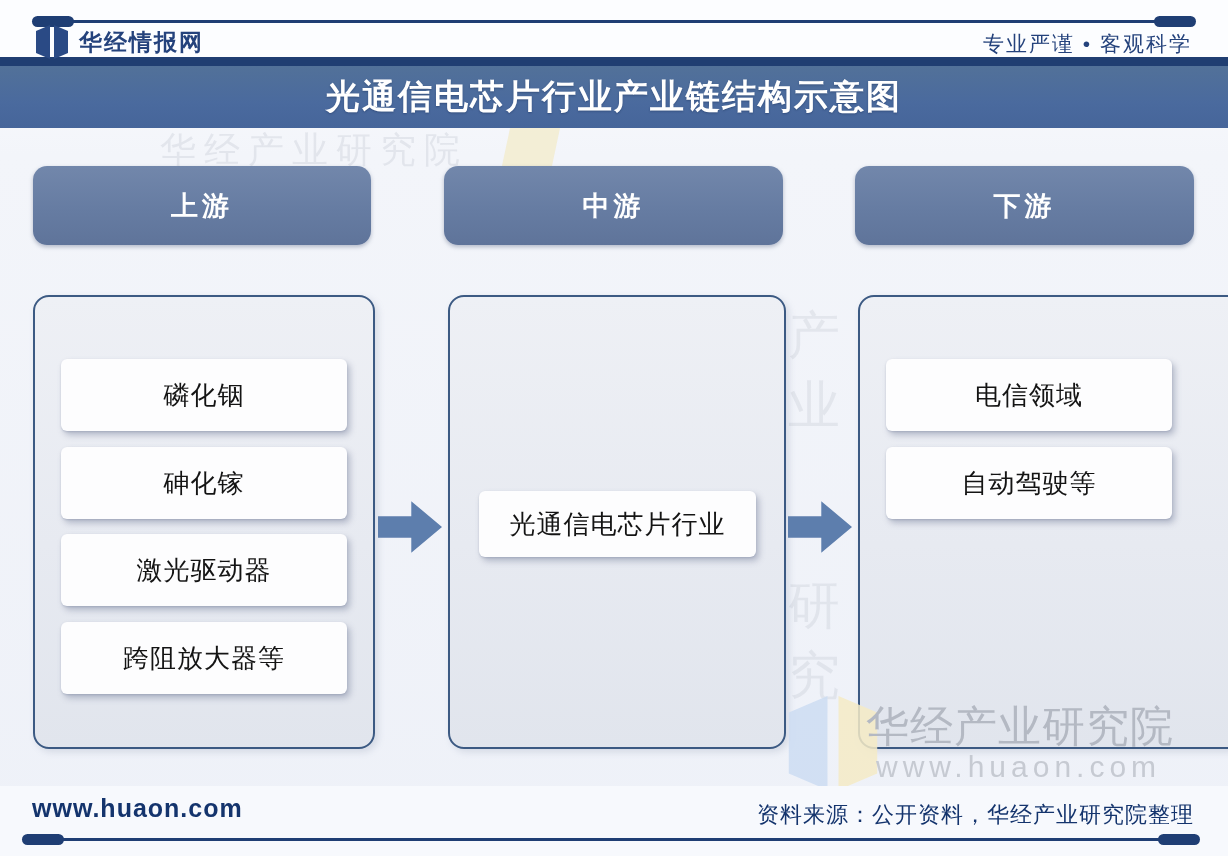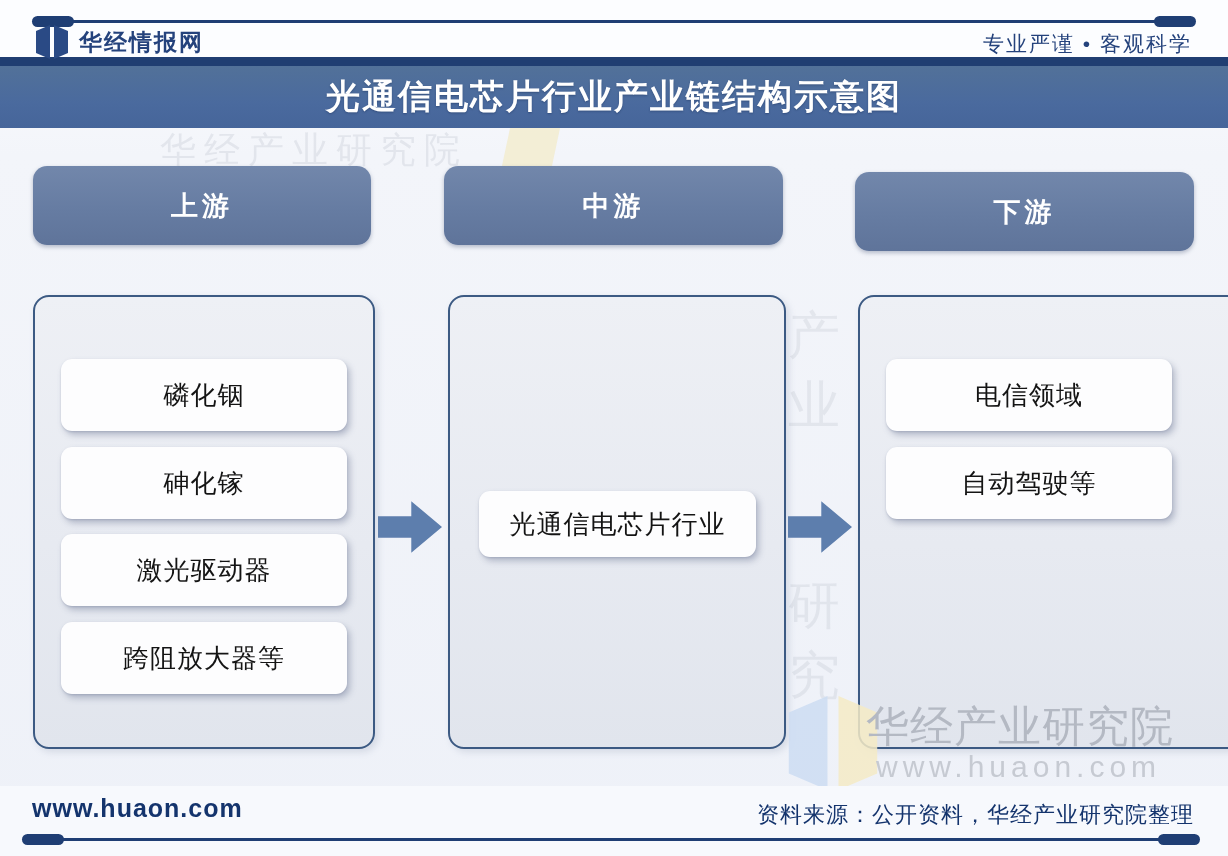--- a/index.html
+++ b/index.html
@@ -35,34 +35,34 @@
   
   .colhead{
     top:166px;height:79px;border-radius:14px;z-index:2;
     background:linear-gradient(180deg,#7287ab 0%,#667ca2 55%,#5f749a 100%);
     box-shadow:0 2px 4px rgba(60,75,110,.35);
     display:flex;align-items:center;justify-content:center;
     color:#fff;font-size:27px;font-weight:bold;letter-spacing:4px;
   }
   .colhead-up{left:33px;width:338px;align-items:center;}
   .colhead-mid{left:444px;width:339px;}
-  .colhead-down{left:855px;width:339px;margin-top:6px;}
+  .colhead-down{left:855px;width:339px;}
 
   
   .panel{
     top:295px;height:450px;z-index:1;border:2px solid #3c5a83;border-radius:16px;
     background:linear-gradient(180deg,#eef0f5 0%,#e7eaf1 55%,#e1e5ed 100%);
     box-shadow:3px 3px 7px rgba(120,130,160,.22);
   }
   .panel-up{left:33px;width:338px;}
   .panel-mid{left:448px;width:334px;}
   .panel-down{left:858px;width:336px;padding-left:46px;}
 
   .card{
-    position:absolute;left:26px;width:286px;height:72px;border-radius:11px;
+    position:absolute;left:26px;width:286px;height:72px;border-radius:6px;
     background:#fdfdfe;box-shadow:3px 4px 6px rgba(105,115,145,.42),0 1px 2px rgba(105,115,145,.25);
     display:flex;align-items:center;justify-content:center;
     font-size:26px;color:#141414;letter-spacing:1px;
   }
   .card-1{top:62px;} .card-2{top:150px;} .card-3{top:237px;} .card-4{top:325px;}
   .card-core{left:29px;top:194px;width:277px;height:66px;}
 
   
   .arrow{
     top:497px;width:64px;height:60px;background:#5d7ead;z-index:2;

